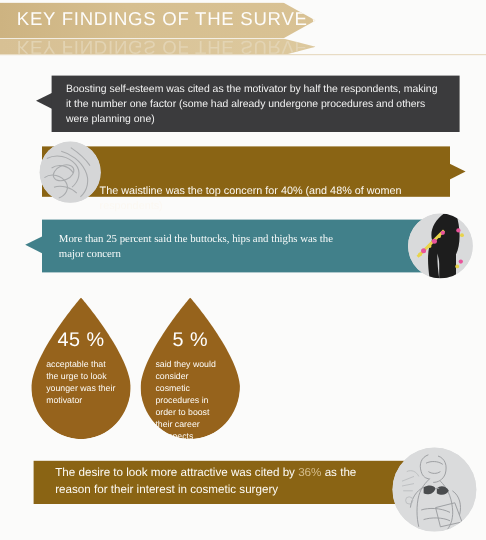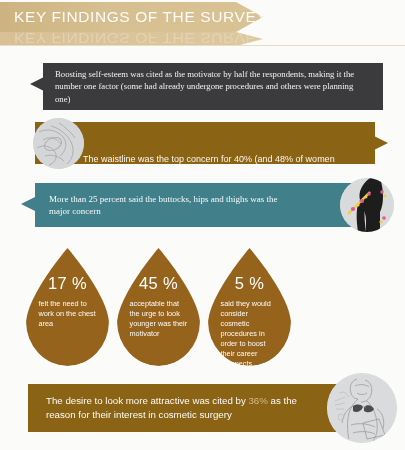--- a/index.html
+++ b/index.html
@@ -83,21 +83,20 @@
     height: 47px;
     background: #3b3b3d;
     display: flex;
     align-items: center;
   }
   .callout1 .txt {
     color: #f2f2f2;
     font-size: 8.7px;
     line-height: 12.6px;
     padding: 0 14px 0 12px;
-    font-family: Liberation Serif, serif;
   }
   .callout1-tail {
     position: absolute;
     left: 30px;
     top: 77px;
     width: 0; height: 0;
     border-top: 7px solid transparent;
     border-bottom: 7px solid transparent;
     border-right: 14px solid #3b3b3d;
   }
@@ -217,21 +216,21 @@
     width: 58px;
     margin-top: 7px;
   }
 
   
   .bottombar {
     position: absolute;
     left: 28px;
     top: 384px;
     width: 330px;
-    height: 48px;
+    height: 36px;
     background: #8a6414;
     display: flex;
     align-items: center;
   }
   .bottombar .txt {
     color: #fdfbf6;
     font-size: 9.7px;
     line-height: 14px;
     padding: 0 60px 0 18px;
   }
@@ -307,24 +306,20 @@
       <circle cx="10" cy="34" r="1.6"></circle>
       <circle cx="18" cy="27" r="1.6"></circle>
       <circle cx="26" cy="19" r="1.4"></circle>
       <circle cx="45" cy="18" r="1.6"></circle>
       <circle cx="41" cy="44" r="1.6"></circle>
     </g>
   </svg>
 </div>
 
 <div class="droplets">
-  <div class="droplet">
-    <span class="pct">17 %</span>
-    <span class="desc">felt the need to work on the chest area</span>
-  </div>
   <div class="droplet">
     <span class="pct">45 %</span>
     <span class="desc">acceptable that the urge to look younger was their motivator</span>
   </div>
   <div class="droplet">
     <span class="pct">5 %</span>
     <span class="desc">said they would consider cosmetic procedures in order to boost their career prospects</span>
   </div>
 </div>
 

